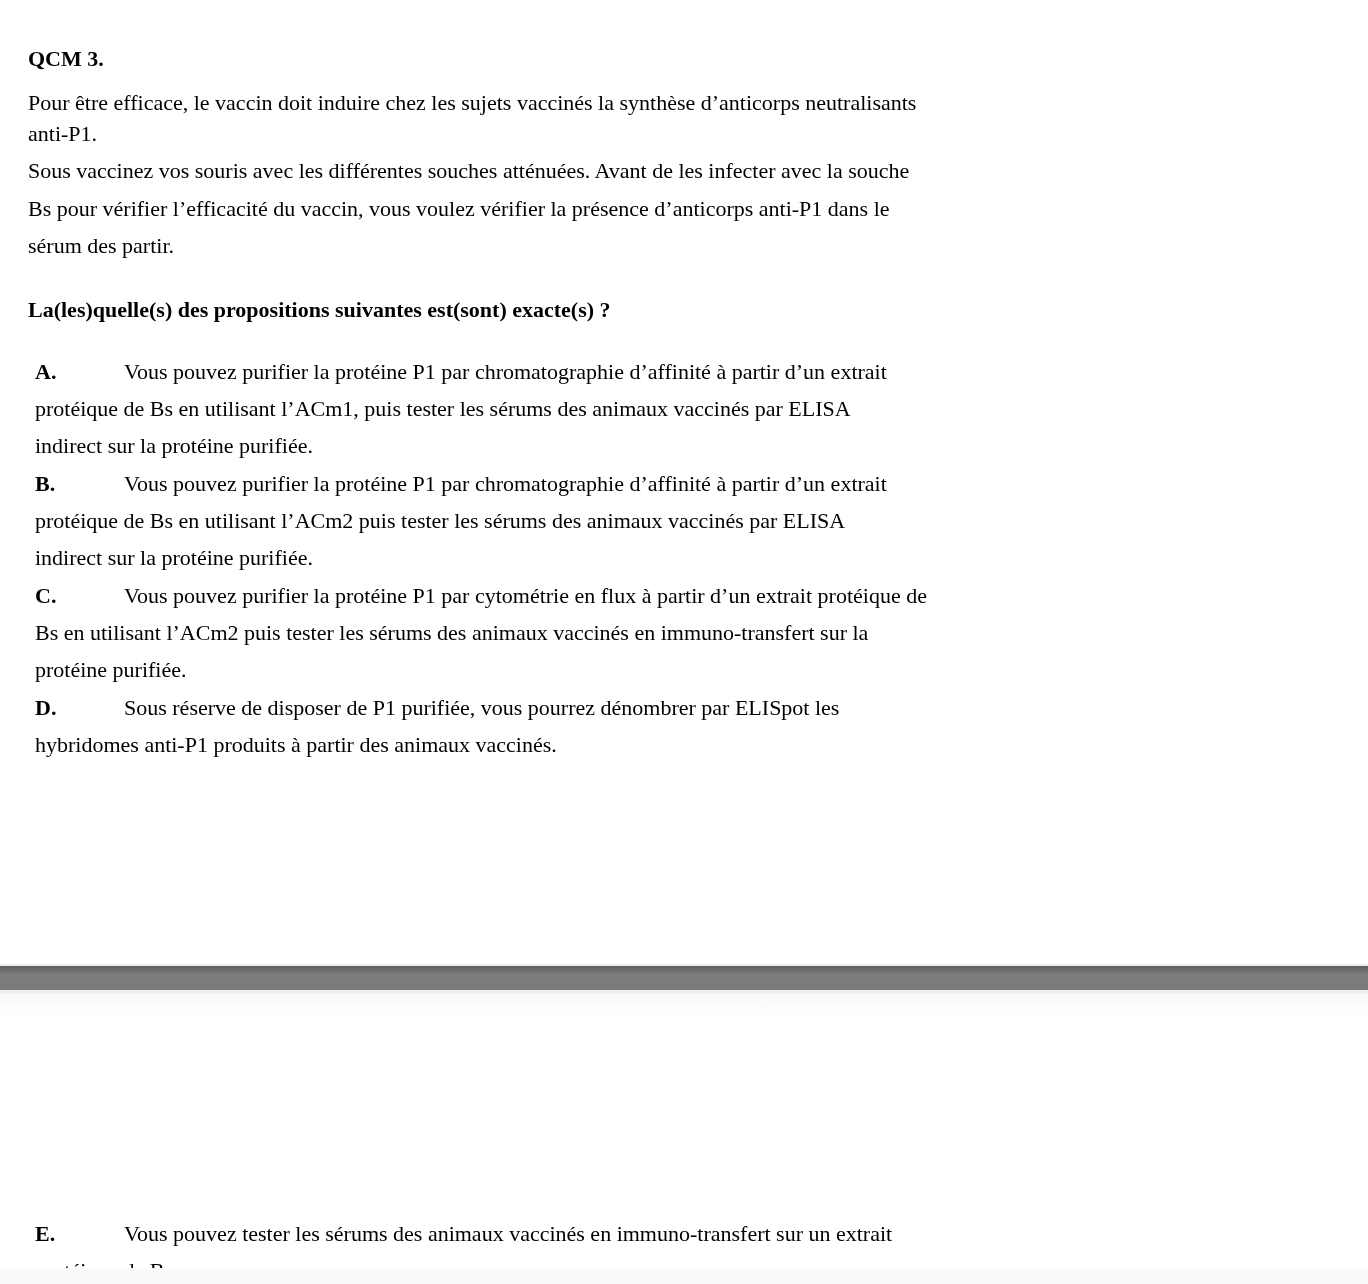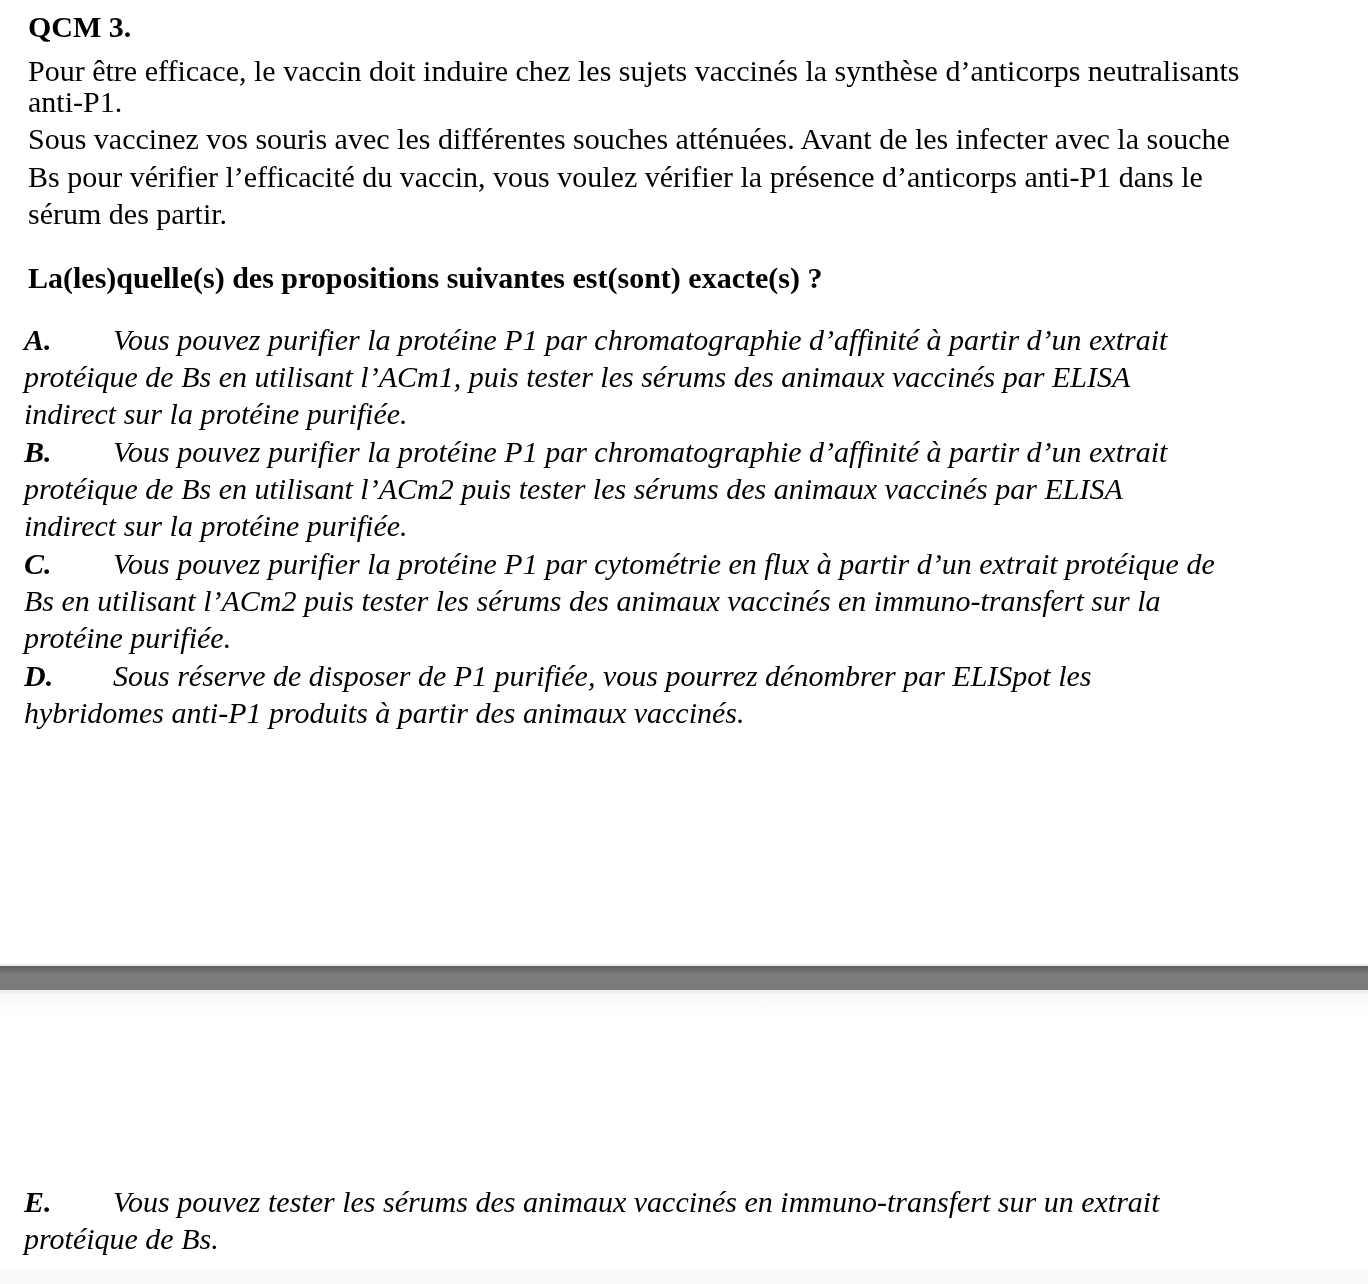--- a/index.html
+++ b/index.html
@@ -1,19 +1,19 @@
 <!DOCTYPE html>
 <html><head>
 <meta charset="utf-8">
 <style>
   html, body { margin:0; padding:0; background:#ffffff; }
   body { width:1368px; height:1284px; position:relative; overflow:hidden;
          font-family:"Liberation Serif","DejaVu Serif",serif; color:#000; }
-  .line { position:absolute; left:28px; font-size:30px; line-height:37px; white-space:nowrap; }
-  .opt { left:24px;font-style:italic; }
+  .line { position:absolute; left:28px; font-size:22px; line-height:37px; white-space:nowrap;margin-top:32px; }
+  .opt { left:35px; }
   .title { font-weight:bold; }
   .q { font-weight:bold; }
   .lbl { font-weight:bold; display:inline-block; width:89px; }
   .gap-top { position:absolute; left:0; top:964px; width:1368px; height:3px; background:#efefef; }
   .bar { position:absolute; left:0; top:966px; width:1368px; height:24px;
          background:linear-gradient(#5f5f5f, #7b7b7b 35%, #7b7b7b); }
   .gap-bot { position:absolute; left:0; top:990px; width:1368px; height:4px; background:#efefef; }
   .fade { position:absolute; left:0; top:994px; width:1368px; height:20px;
           background:linear-gradient(#f8f8f8, #ffffff); }
   .footer { position:absolute; left:0; top:1268px; width:1368px; height:16px; background:#fafafa; }

